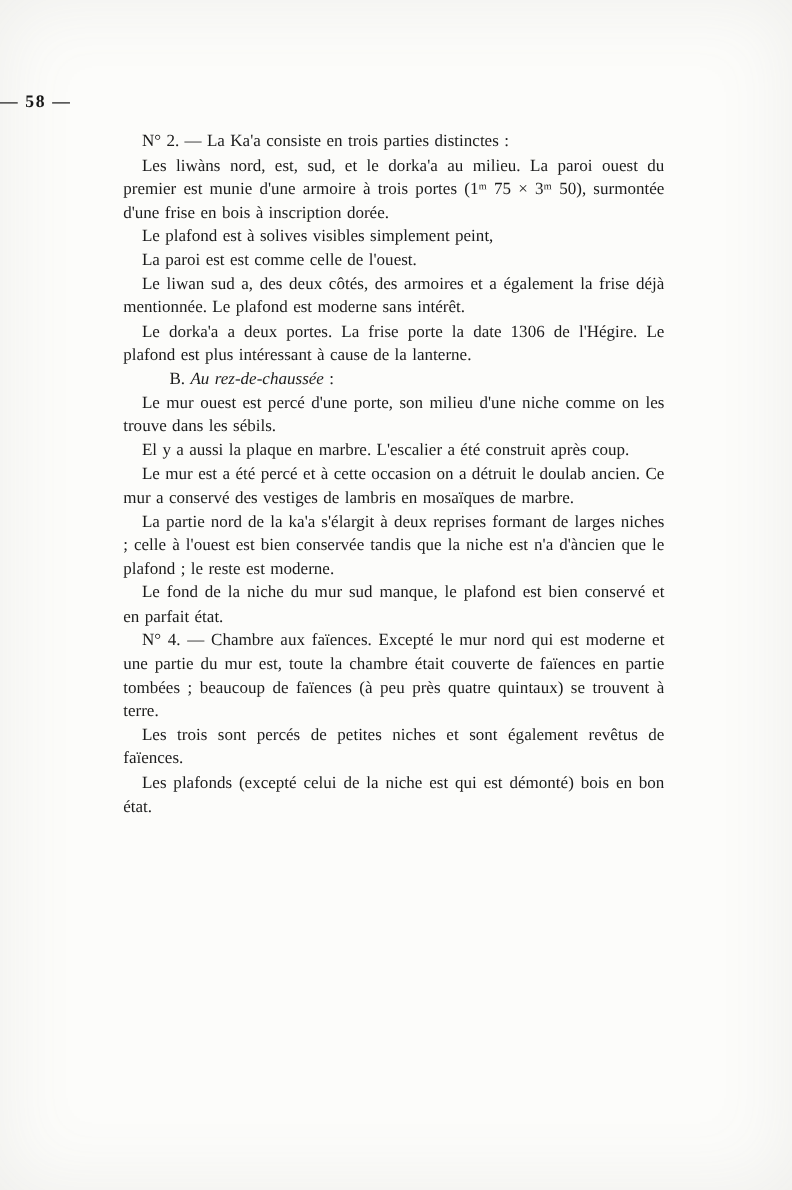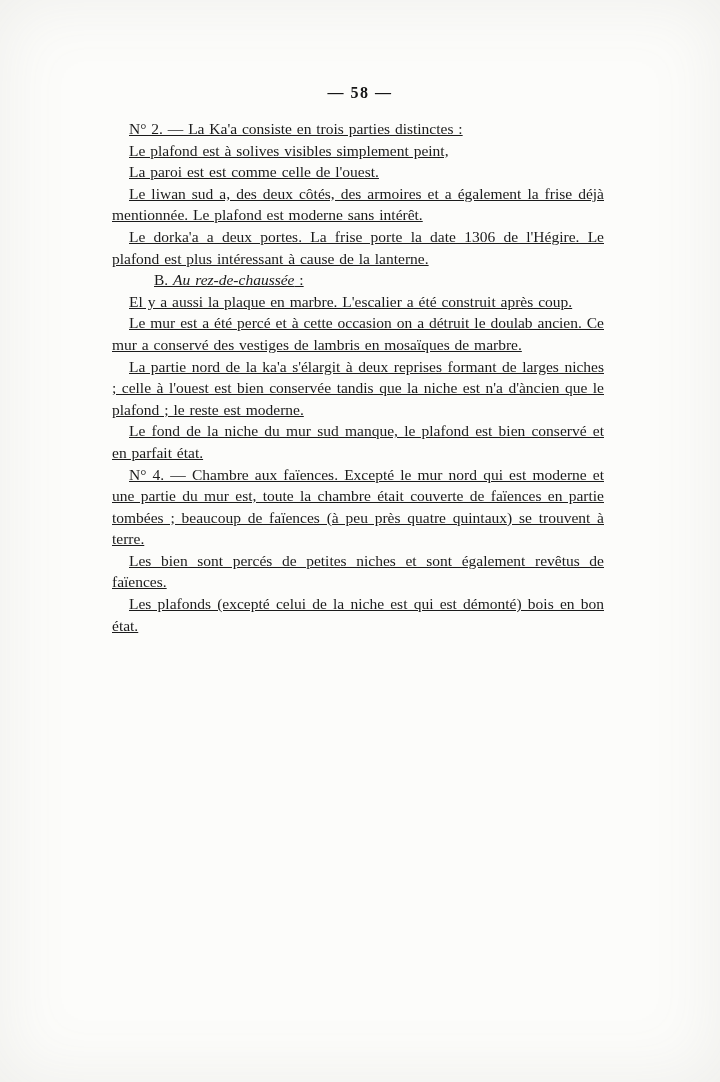--- a/index.html
+++ b/index.html
@@ -15,35 +15,33 @@
   .scan-page {
     position: relative;
     width: 720px;
     height: 1082px;
     background: #fcfcfa;
     box-sizing: border-box;
     font-family: "Liberation Serif", "DejaVu Serif", serif;
     color: #1b1b1b;
   }
   .page-number {
-    text-align: center;
     padding-top: 84px;
     font-size: 16px;
     font-weight: bold;
     letter-spacing: 1.5px;
     color: #161616;
   }
   .text-block {
     width: 492px;
     margin: 16px 112px 0 112px;
     font-size: 15.5px;
     line-height: 21.6px;
     text-align: justify;
     word-spacing: 1px;
-    text-decoration: underline;
   }
   .text-block p {
     margin: 0;
     text-indent: 17px;
   }
   .text-block p.section-heading {
     text-indent: 42px;
     text-align: left;
   }
   .italic {
@@ -61,29 +59,31 @@
 </style>
 </head>
 <body>
 
 <div class="scan-page">
 
   <div class="page-number">— 58 —</div>
 
   <div class="text-block">
     <p>N° 2. — La Ka'a consiste en trois parties distinctes :</p>
+    <p>Les liwàns nord, est, sud, et le dorka'a au milieu. La paroi ouest du premier est munie d'une armoire à trois portes (1ᵐ 75 × 3ᵐ 50), surmontée d'une frise en bois à inscription dorée.</p>
     <p>Le plafond est à solives visibles simplement peint,</p>
     <p>La paroi est est comme celle de l'ouest.</p>
     <p>Le liwan sud a, des deux côtés, des armoires et a également la frise déjà mentionnée. Le plafond est moderne sans intérêt.</p>
     <p>Le dorka'a a deux portes. La frise porte la date 1306 de l'Hégire. Le plafond est plus intéressant à cause de la lanterne.</p>
 
     <p class="section-heading"><span>B. </span><span class="italic">Au rez-de-chaussée</span><span> :</span></p>
 
+    <p>Le mur ouest est percé d'une porte, son milieu d'une niche comme on les trouve dans les sébils.</p>
     <p>El y a aussi la plaque en marbre. L'escalier a été construit après coup.</p>
     <p>Le mur est a été percé et à cette occasion on a détruit le doulab ancien. Ce mur a conservé des vestiges de lambris en mosaïques de marbre.</p>
     <p>La partie nord de la ka'a s'élargit à deux reprises formant de larges niches ; celle à l'ouest est bien conservée tandis que la niche est n'a d'àncien que le plafond ; le reste est moderne.</p>
     <p>Le fond de la niche du mur sud manque, le plafond est bien conservé et en parfait état.</p>
     <p>N° 4. — Chambre aux faïences. Excepté le mur nord qui est moderne et une partie du mur est, toute la chambre était couverte de faïences en partie tombées ; beaucoup de faïences (à peu près quatre quintaux) se trouvent à terre.</p>
-    <p>Les bien sont percés de petites niches et sont également revêtus de faïences.</p>
+    <p>Les trois sont percés de petites niches et sont également revêtus de faïences.</p>
     <p>Les plafonds (excepté celui de la niche est qui est démonté) bois en bon état.</p>
   </div>
 
 </div>
 
 </body></html>

